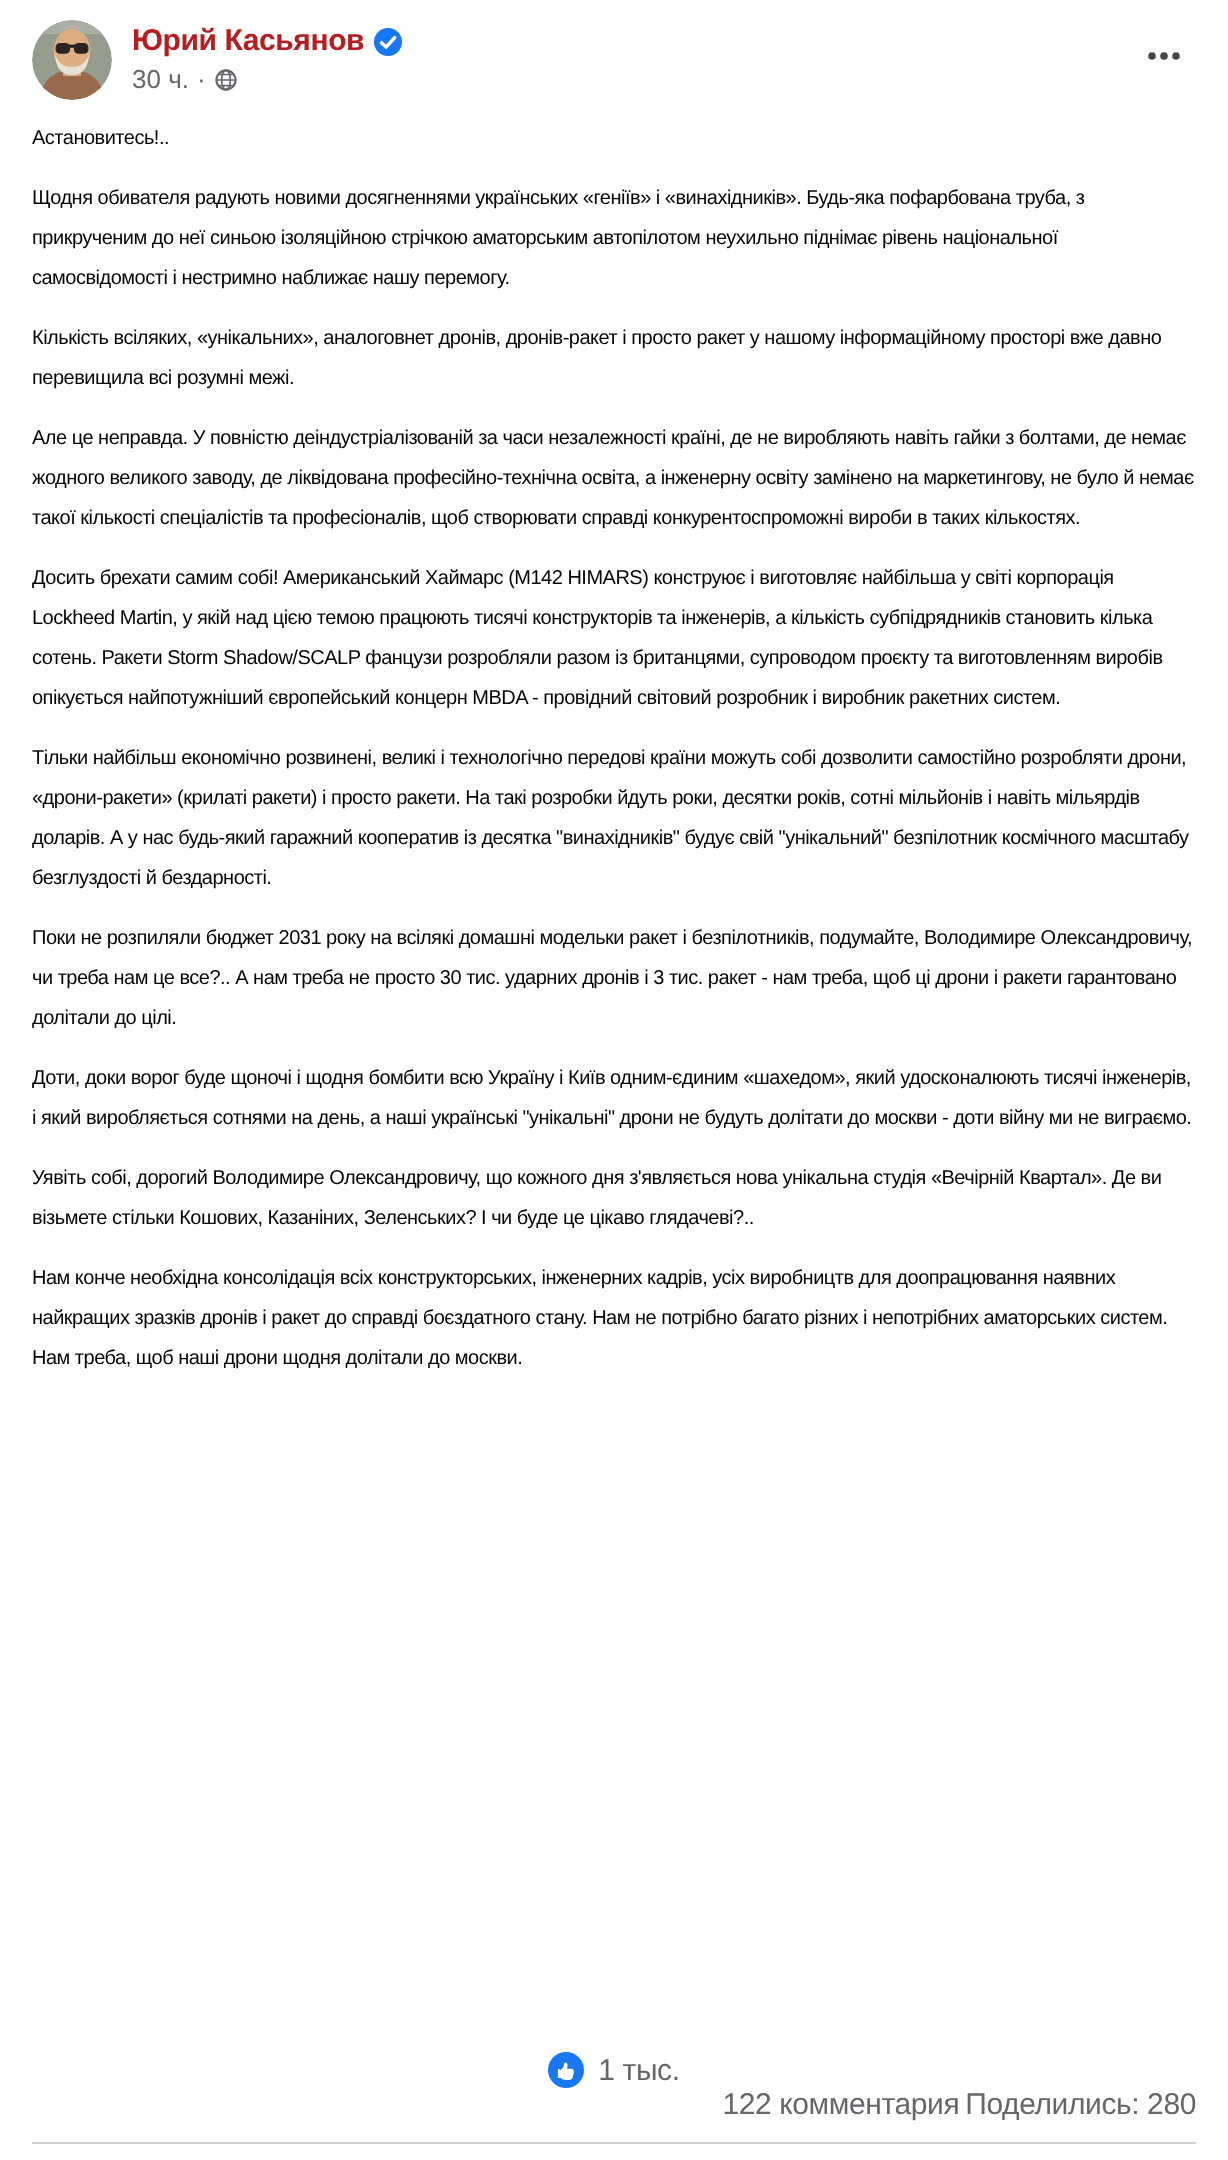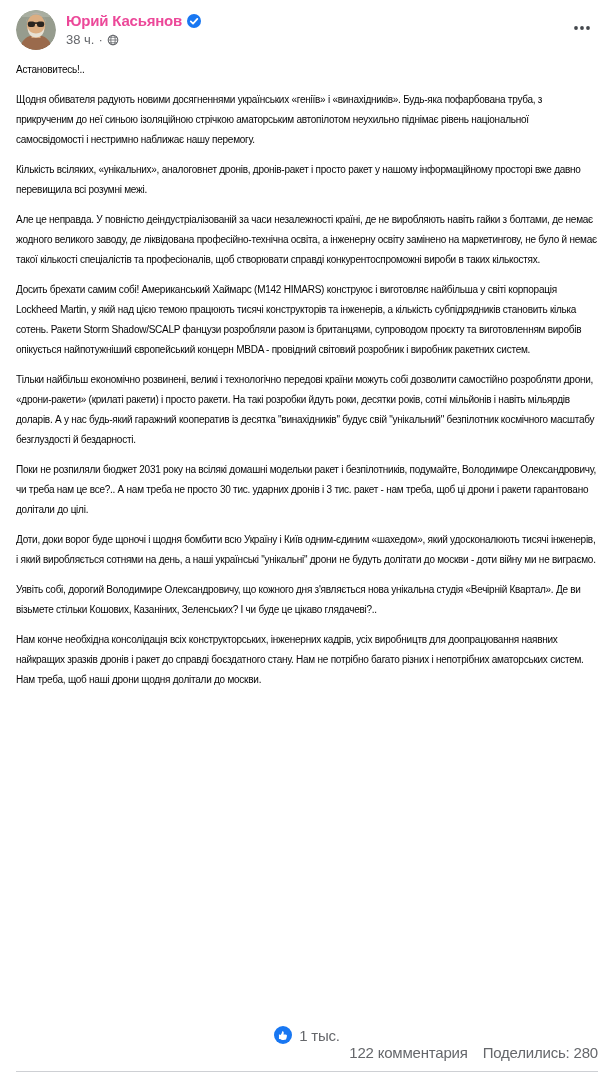--- a/index.html
+++ b/index.html
@@ -38,21 +38,21 @@
     padding-top: 2px;
   }
   .name-row {
     display: flex;
     align-items: center;
     gap: 5px;
   }
   .author-name {
     font-size: 15px;
     font-weight: 700;
-    color: #ec4899;
+    color: #b91c1c;
     letter-spacing: -0.2px;
     cursor: pointer;
   }
   .verified-badge { width: 14px; height: 14px; display: inline-block; }
   .verified-badge svg { display: block; width: 14px; height: 14px; }
   .meta-row {
     display: flex;
     align-items: center;
     gap: 4px;
     margin-top: 3px;
@@ -104,21 +104,21 @@
     align-items: center;
     gap: 7px;
     cursor: pointer;
   }
   .like-icon { width: 18px; height: 18px; display: inline-block; }
   .like-icon svg { display: block; width: 18px; height: 18px; }
   .stats-right {
     margin-left: auto;
     display: flex;
     align-items: center;
-    gap: 15px;
+    gap: 3px;
   }
   .stats-right span { cursor: pointer; }
   .divider {
     border: none;
     border-top: 1px solid #CED0D4;
     margin: 0 16px;
   }
   .footer-pad { height: 8px; }
 </style>
 </head>
@@ -152,21 +152,21 @@
       <div class="name-row">
         <span class="author-name">Юрий Касьянов</span>
         <span class="verified-badge">
           <svg viewBox="0 0 16 16">
             <circle cx="8" cy="8" r="8" fill="#1877F2"></circle>
             <path d="M4.3 8.4 L6.9 10.9 L11.8 5.5" stroke="#ffffff" stroke-width="2" fill="none" stroke-linecap="round" stroke-linejoin="round"></path>
           </svg>
         </span>
       </div>
       <div class="meta-row">
-        <span>38 ч.</span>
+        <span>30 ч.</span>
         <span>·</span>
         <span class="globe-icon">
           <svg viewBox="0 0 16 16" fill="none" stroke="#65676B">
             <circle cx="8" cy="8" r="6.4" stroke-width="1.4"></circle>
             <ellipse cx="8" cy="8" rx="2.9" ry="6.4" stroke-width="1.1"></ellipse>
             <path d="M1.7 8 H14.3 M2.7 4.3 H13.3 M2.7 11.7 H13.3" stroke-width="1.1"></path>
           </svg>
         </span>
       </div>
     </div>

